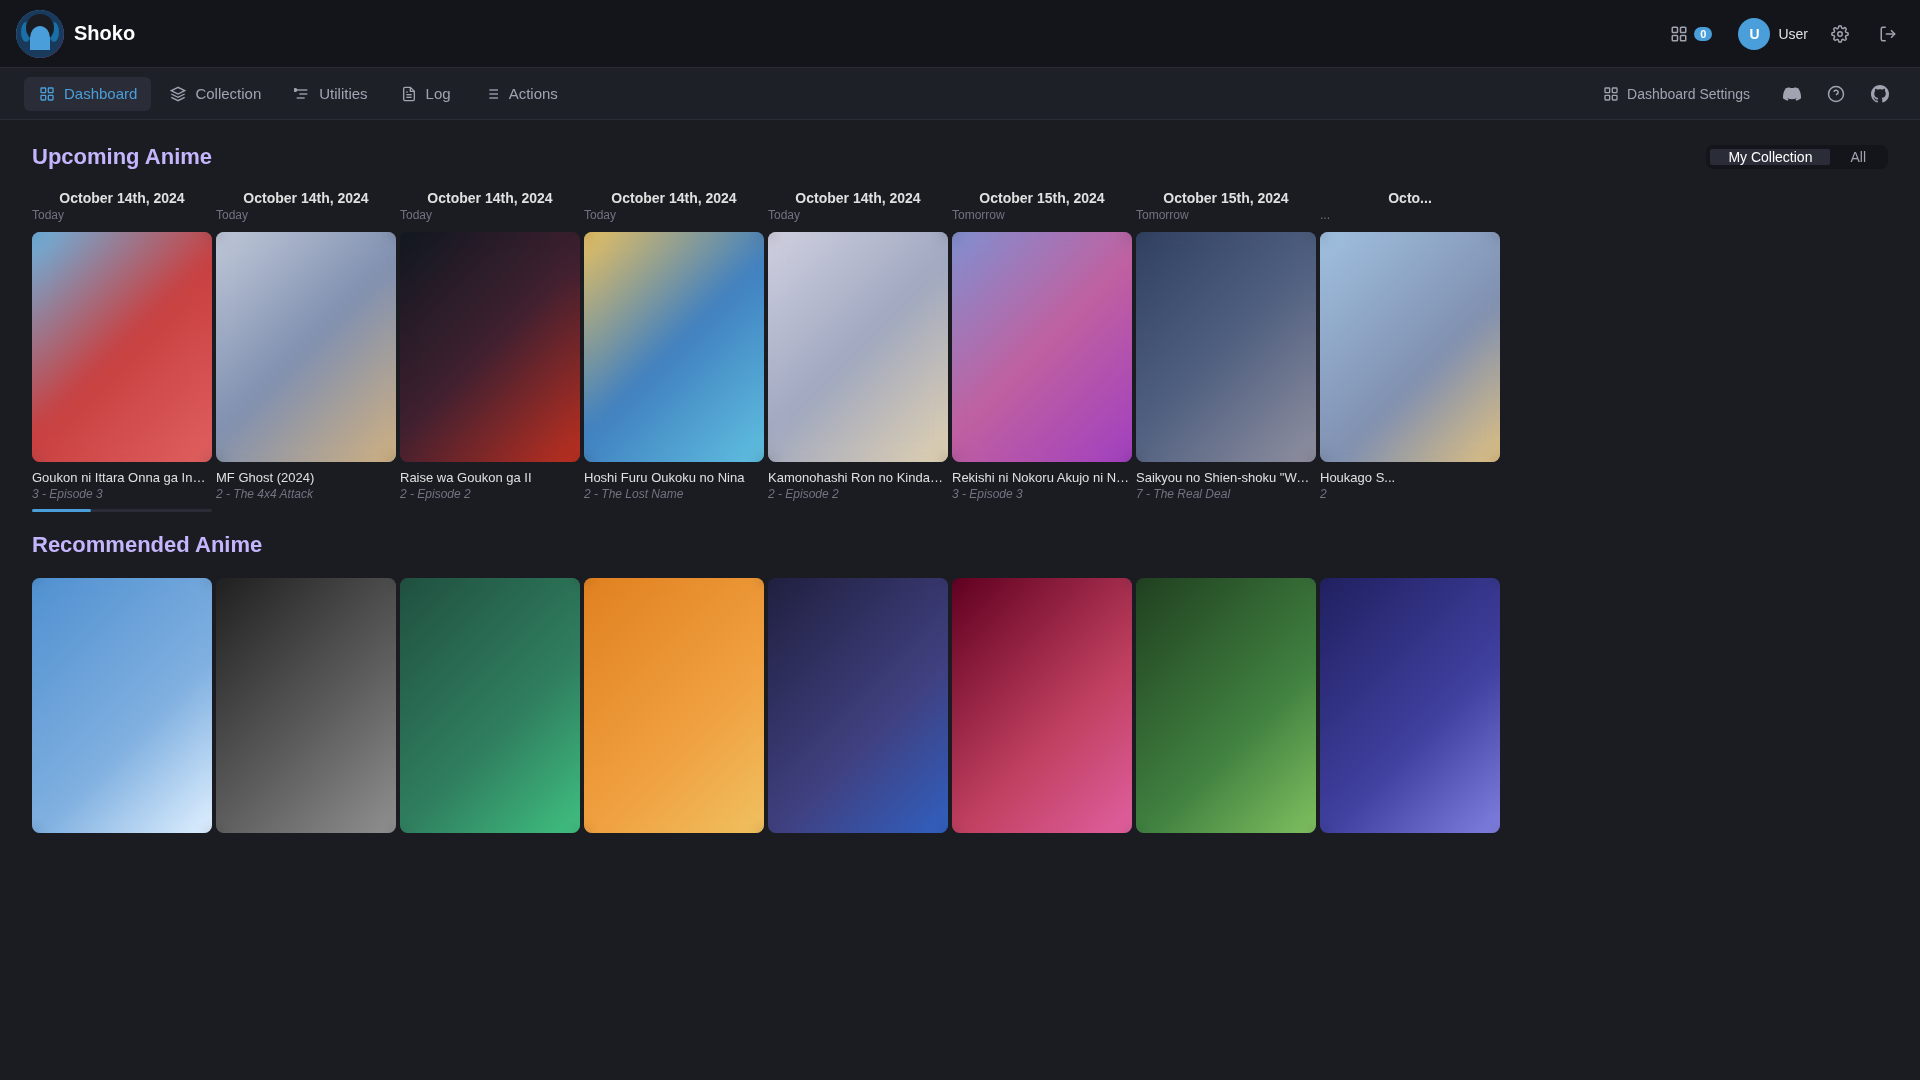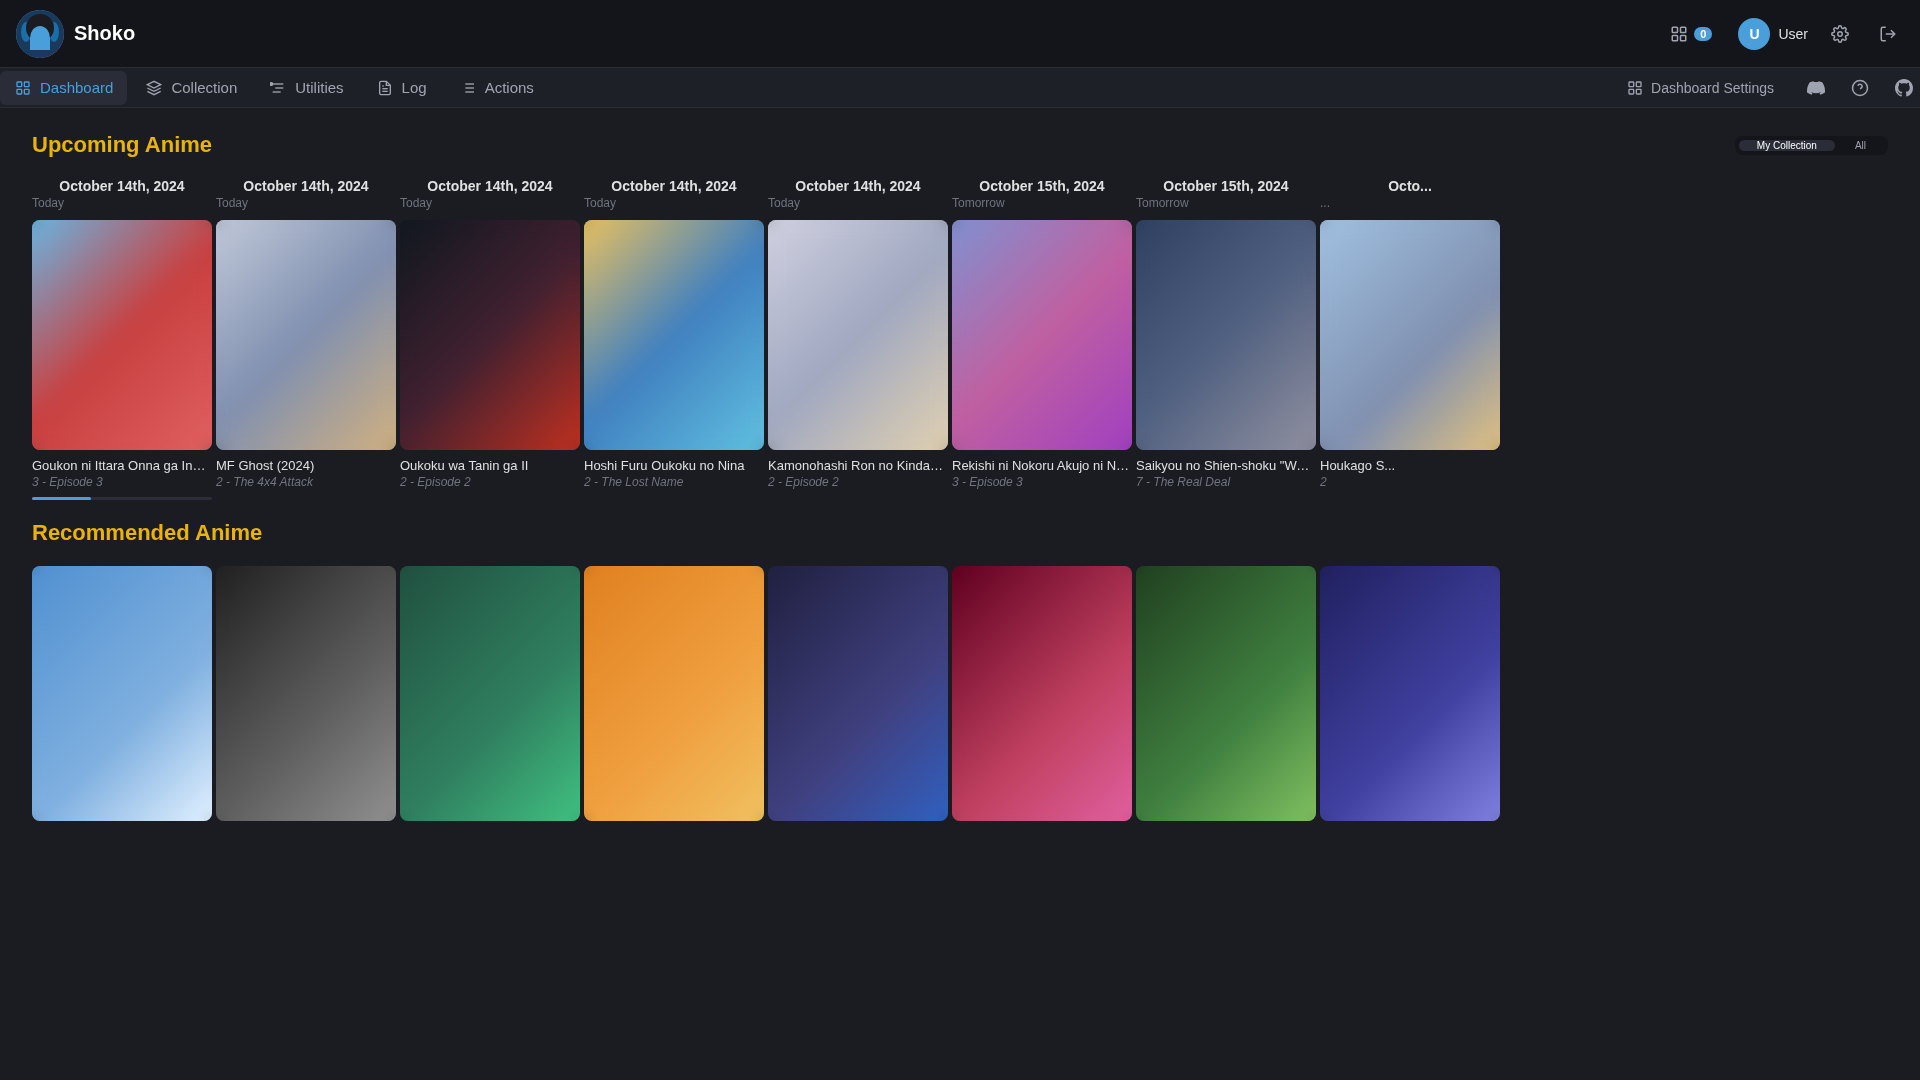--- a/index.html
+++ b/index.html
@@ -65,22 +65,22 @@
       font-size: 20px;
       font-weight: 600;
       color: #ffffff;
     }
 
     
     .navbar {
       display: flex;
       align-items: center;
       background: #1e2028;
-      height: 40px;
-      padding: 0 0;
+      height: 52px;
+      padding: 0 24px;
       border-bottom: 1px solid #2a2d35;
     }
     .nav-items {
       display: flex;
       align-items: center;
       gap: 4px;
       flex: 1;
     }
     .nav-item {
       display: flex;
@@ -186,36 +186,36 @@
     
     .section-header {
       display: flex;
       align-items: center;
       justify-content: space-between;
       margin-bottom: 20px;
     }
     .section-title {
       font-size: 22px;
       font-weight: 600;
-      color: #eab308;
+      color: #c4b5fd;
     }
 
     .filter-buttons {
       display: flex;
       align-items: center;
       gap: 2px;
       background: #14151a;
       border-radius: 8px;
       padding: 4px;
     }
     .filter-btn {
       padding: 0 18px;
-      border-radius: 8px;
+      border-radius: 2px;
       cursor: pointer;
-      font-size: 10px;
+      font-size: 14px;
       color: #a0a4b0;
       transition: all 0.2s;
     }
     .filter-btn.active {
       background: #2a2d38;
       color: #ffffff;
     }
 
     
     .anime-scroll {
@@ -532,21 +532,21 @@
       </div>
       <div class="anime-card">
         <div style="text-align: center; margin-bottom: 8px;">
           <div class="date-label">October 14th, 2024</div>
           <div class="date-sub">Today</div>
         </div>
         <div class="thumb-placeholder c3">
           <div class="blur-overlay"></div>
         </div>
         <div class="anime-info">
-          <div class="anime-title">Oukoku wa Tanin ga II</div>
+          <div class="anime-title">Raise wa Goukon ga II</div>
           <div class="anime-episode">2 - Episode 2</div>
         </div>
       </div>
       <div class="anime-card">
         <div style="text-align: center; margin-bottom: 8px;">
           <div class="date-label">October 14th, 2024</div>
           <div class="date-sub">Today</div>
         </div>
         <div class="thumb-placeholder c4">
           <div class="blur-overlay"></div>

